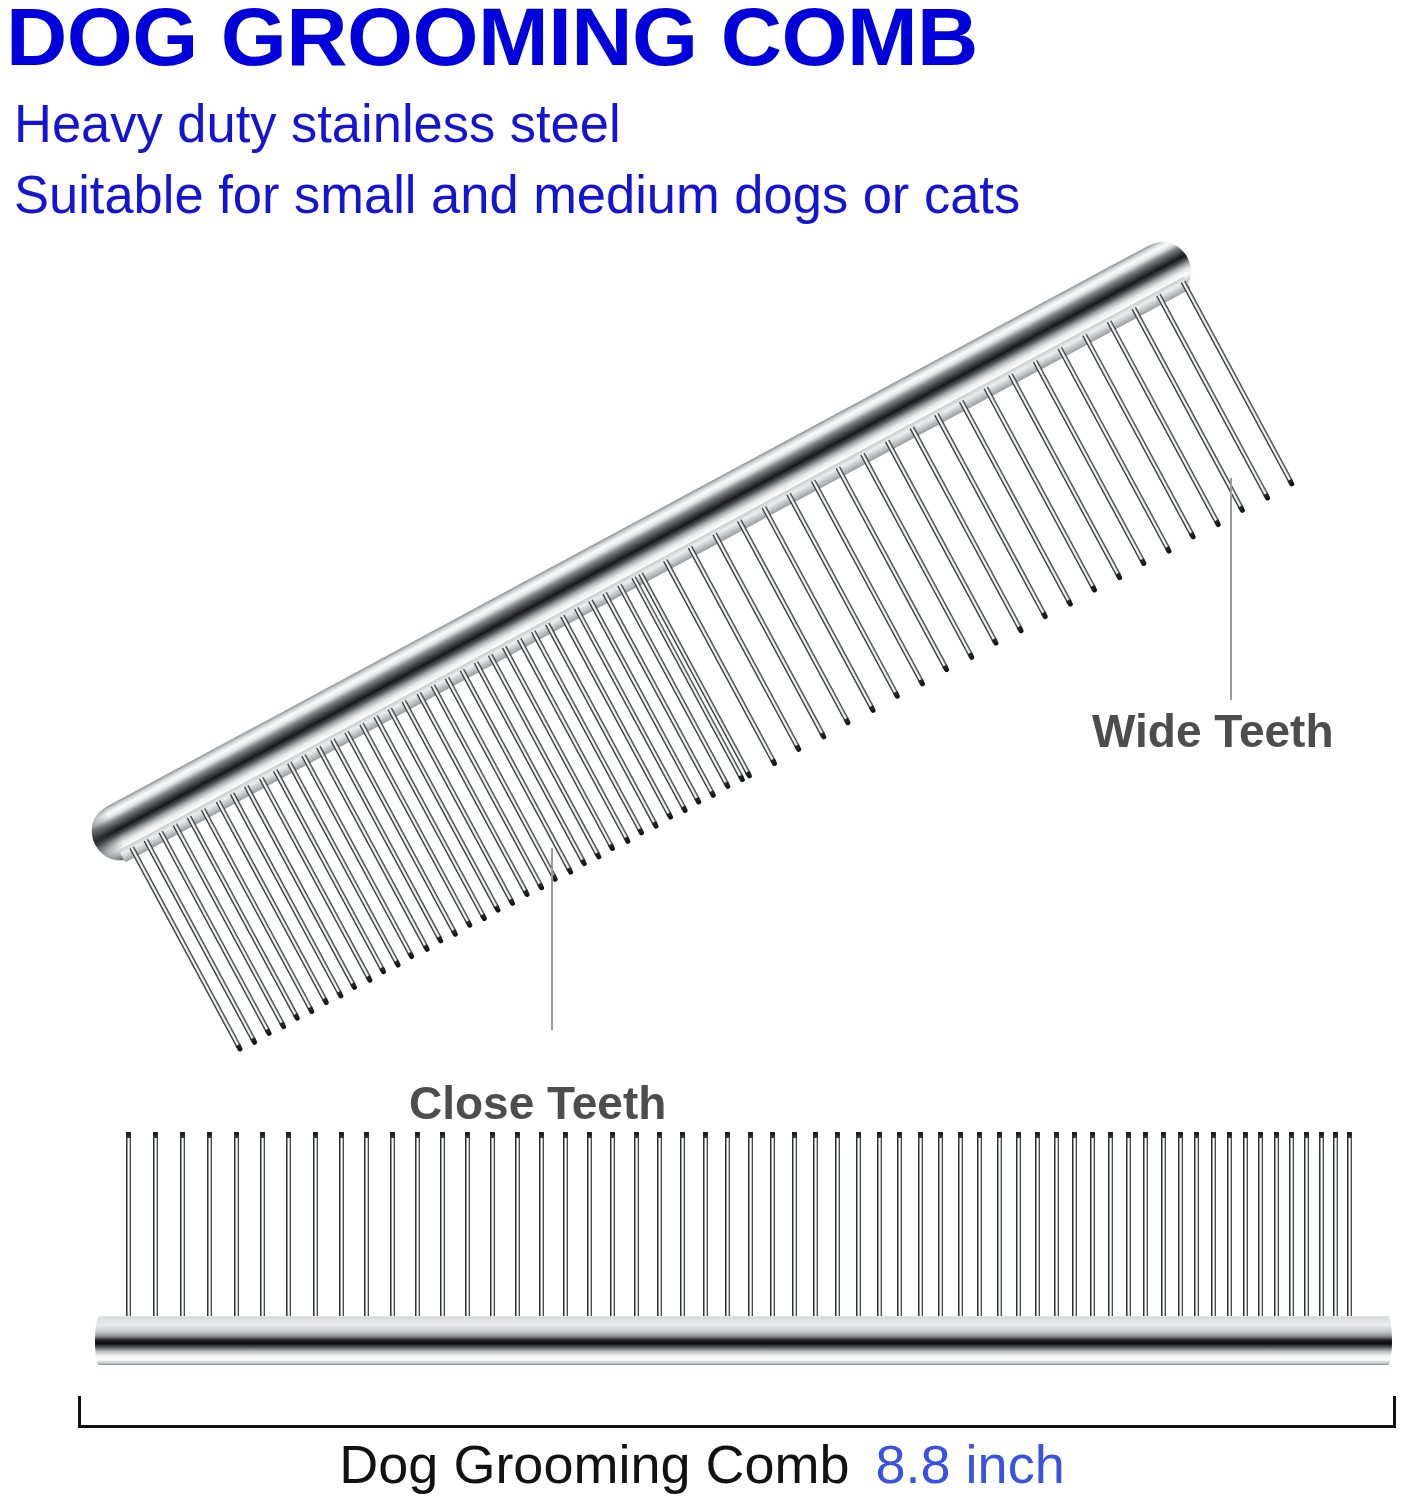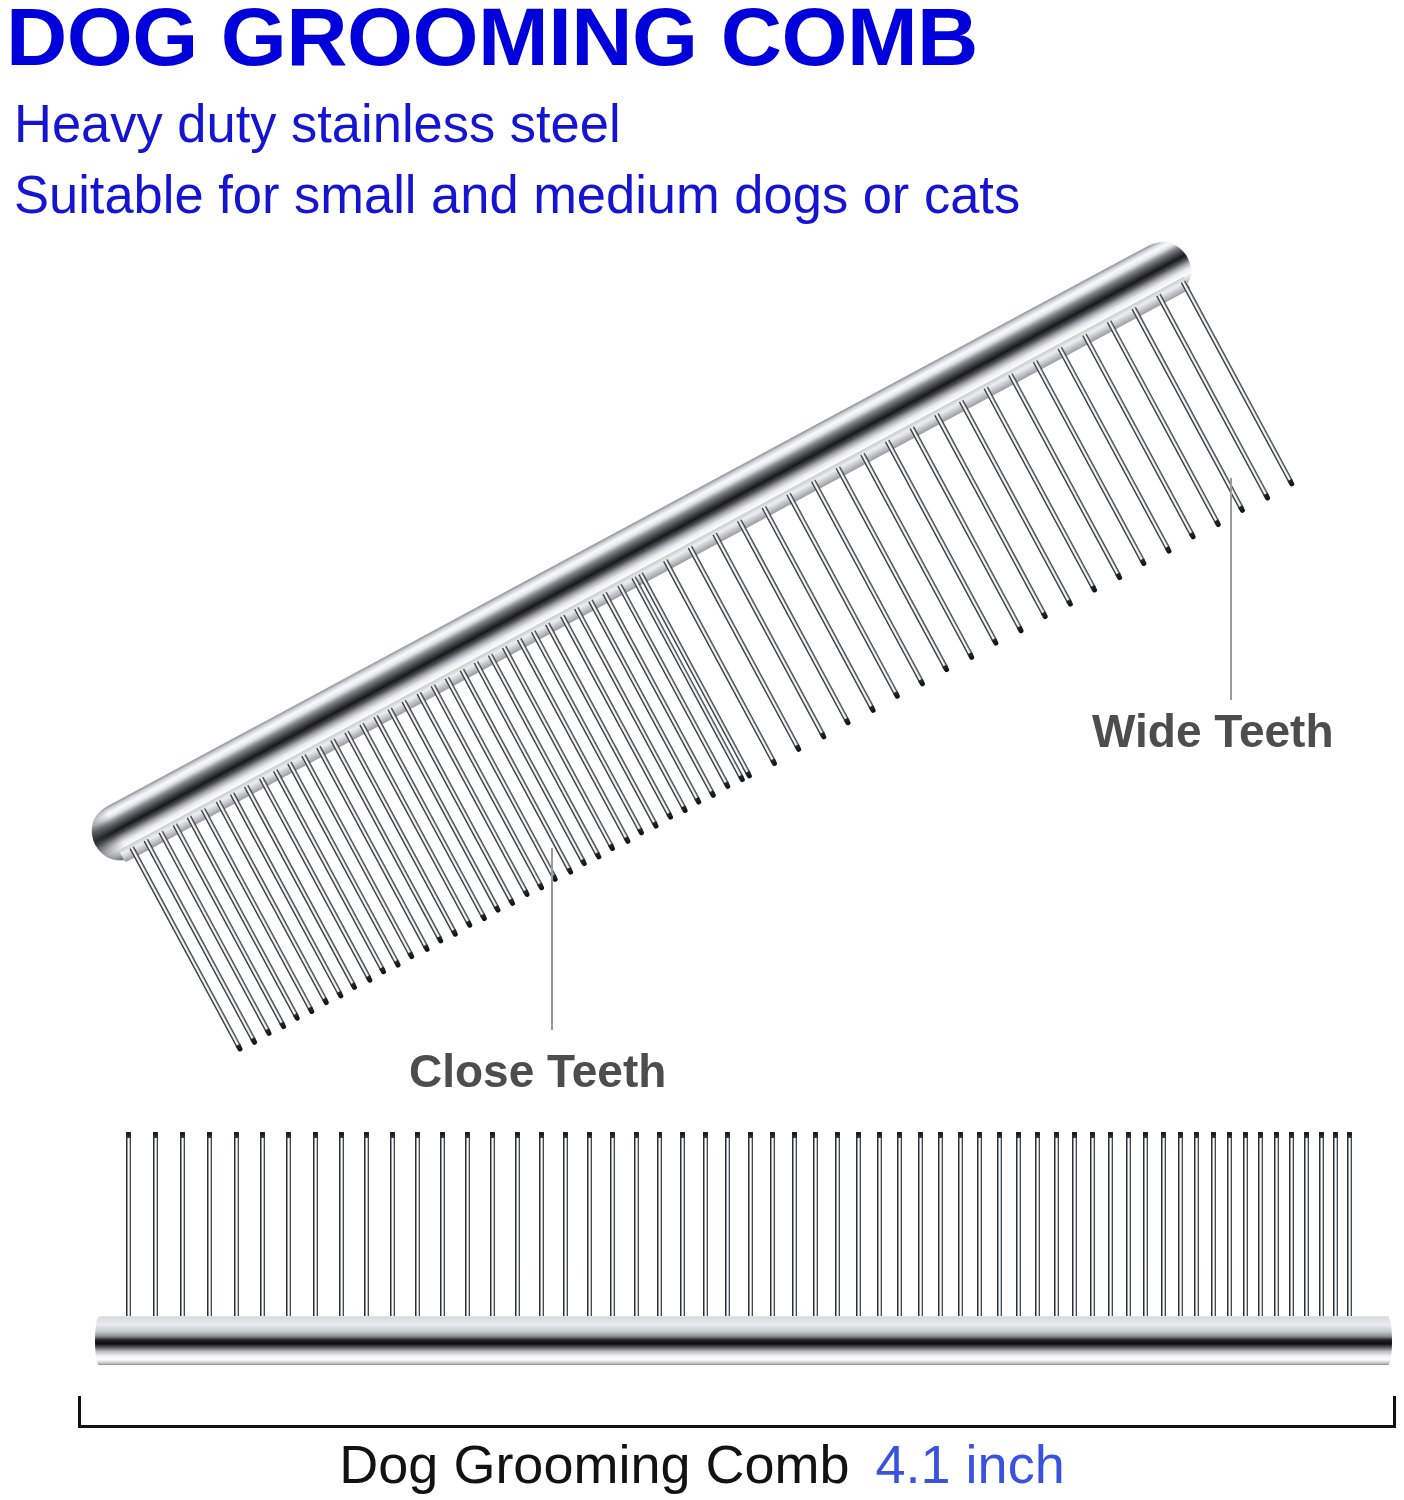--- a/index.html
+++ b/index.html
@@ -151,21 +151,21 @@
   .callout-label {
     position: absolute;
     font-family: "Liberation Sans", sans-serif;
     font-weight: bold;
     font-size: 46px;
     line-height: 1;
     color: #4d4d4d;
     white-space: nowrap;
   }
   #label-wide { left: 1092px; top: 708px; }
-  #label-close { left: 409px; top: 1048px; }
+  #label-close { left: 409px; top: 1080px; }
 
   
   #comb-side {
     position: absolute;
     left: 0;
     top: 0;
     width: 1404px;
     height: 1500px;
   }
   #side-bar {
@@ -409,14 +409,14 @@
   <div id="side-bar"></div>
 </div>
 
 <div id="bracket">
   <div class="bracket-tick" id="bracket-tick-left"></div>
   <div class="bracket-tick" id="bracket-tick-right"></div>
   <div id="bracket-line"></div>
 </div>
 
 <div id="size-caption">
-  <span id="size-caption-name">Dog Grooming Comb</span><span id="size-caption-value">4.1 inch</span>
+  <span id="size-caption-name">Dog Grooming Comb</span><span id="size-caption-value">8.8 inch</span>
 </div>
 
 </body></html>

